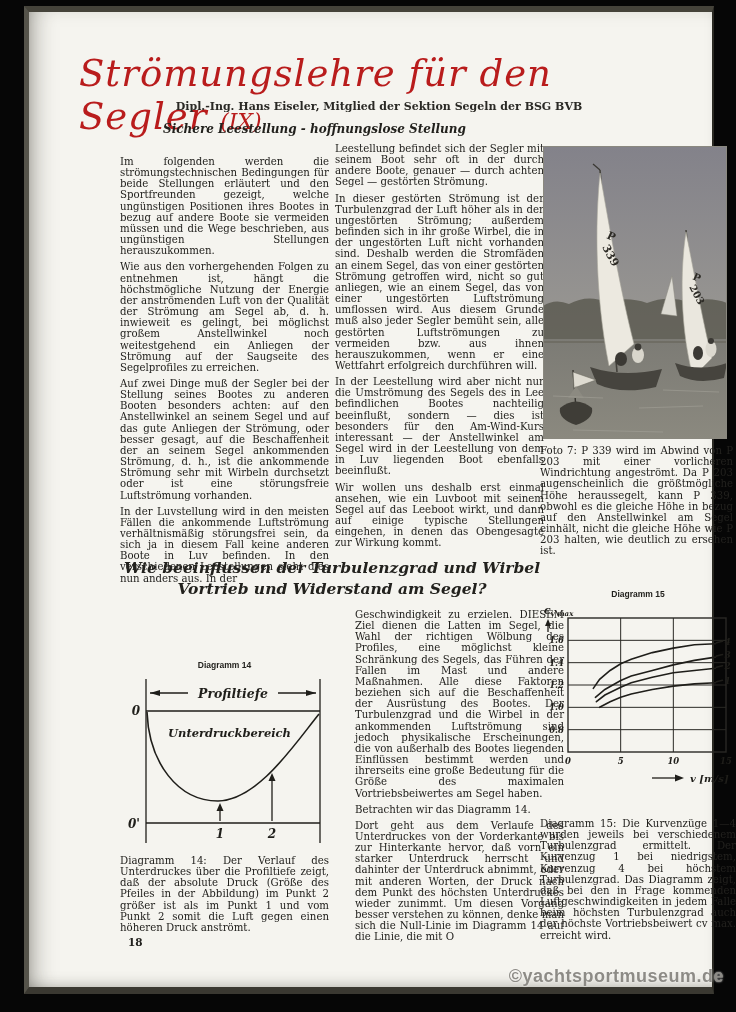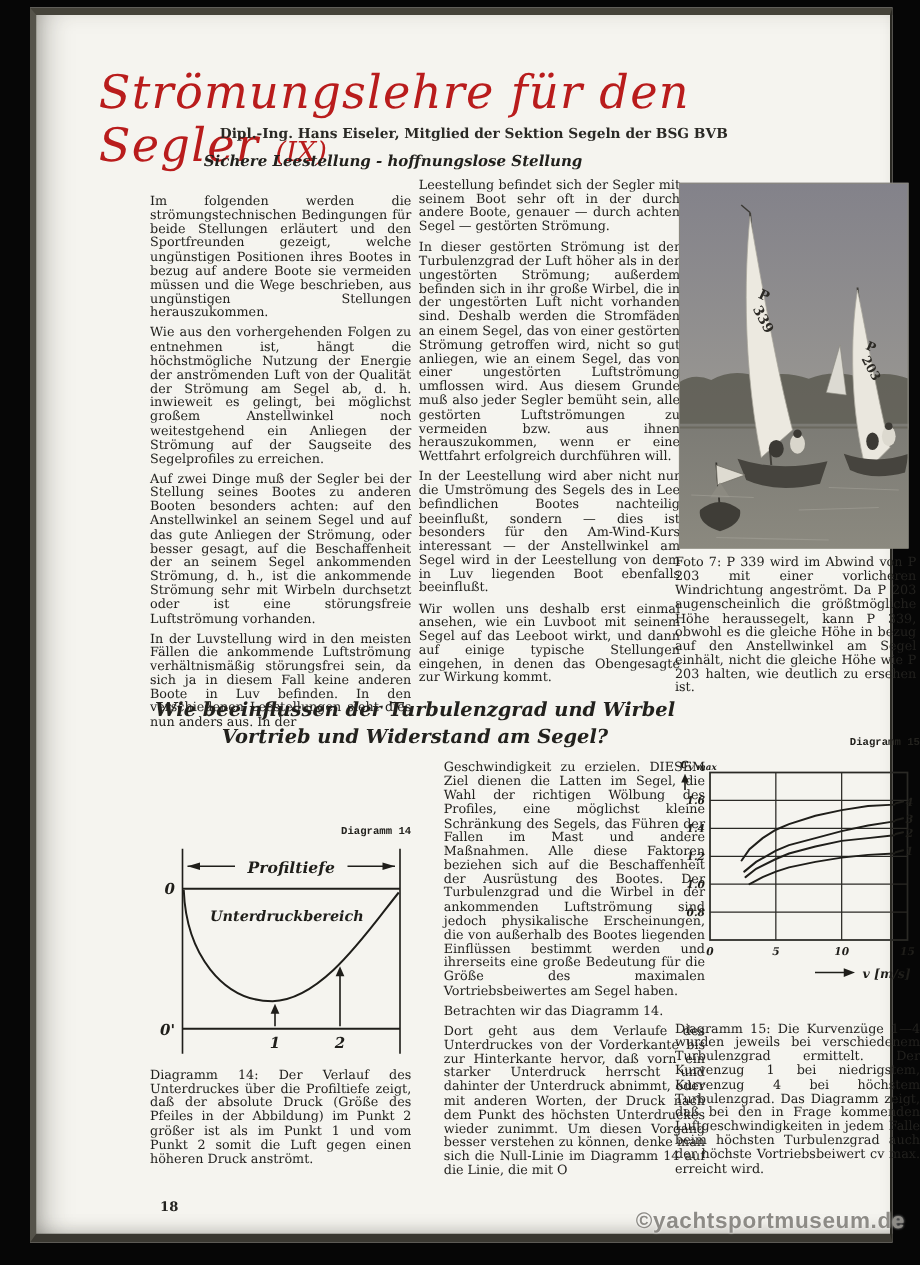--- a/index.html
+++ b/index.html
@@ -32,22 +32,22 @@
     left:134px;top:110px;width:380px;
     font-style:italic;font-weight:bold;font-size:12px;color:#22211d;
   }
   .h2{
     left:91px;top:545px;width:424px;text-align:center;
     font-style:italic;font-weight:bold;font-size:15.5px;line-height:21px;color:#22211d;
   }
   .col{width:209px;font-size:10.2px;line-height:11.15px;}
   .col p{margin:0 0 5px;text-align:justify;}
   .caption{font-size:10.2px;line-height:11.15px;text-align:justify;}
-  .dlabel{font-family:Liberation Mono, monospace;font-weight:bold;font-size:8.5px;text-align:right;color:#23221e;}
-  .pagenum{left:99px;top:924px;font-weight:bold;font-size:10.5px;margin-top:24px;}
+  .dlabel{font-family:Liberation Sans, sans-serif;font-weight:bold;font-size:8.5px;text-align:center;color:#23221e;}
+  .pagenum{left:99px;top:924px;font-weight:bold;font-size:10.5px;}
   .watermark{
     right:12px;top:966px;
     font-family:"Liberation Sans","DejaVu Sans",sans-serif;
     font-weight:bold;font-size:18px;color:#8d8b86;letter-spacing:.5px;
     text-shadow:0 0 2px rgba(255,255,255,.8);
   }
   svg text{font-family:"DejaVu Serif","Liberation Serif",serif;}
   .grid{stroke:#2a2925;stroke-width:1;fill:none;}
   .frame{stroke:#2a2925;stroke-width:1.4;fill:none;}
   .curve{stroke:#1f1e1a;stroke-width:1.6;fill:none;stroke-linecap:round;}

